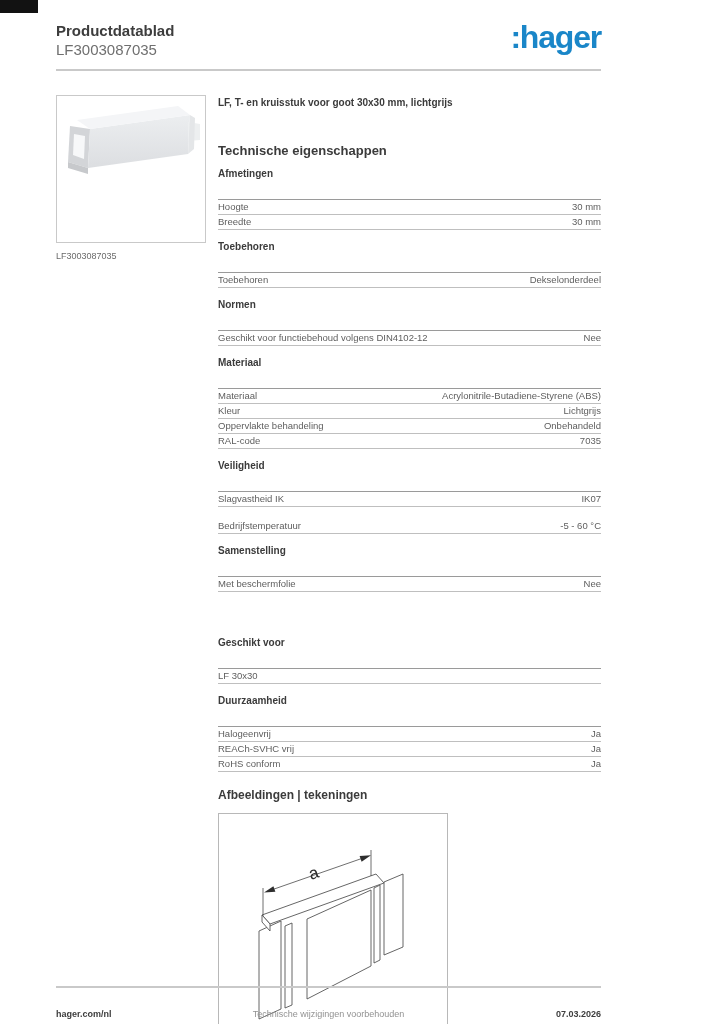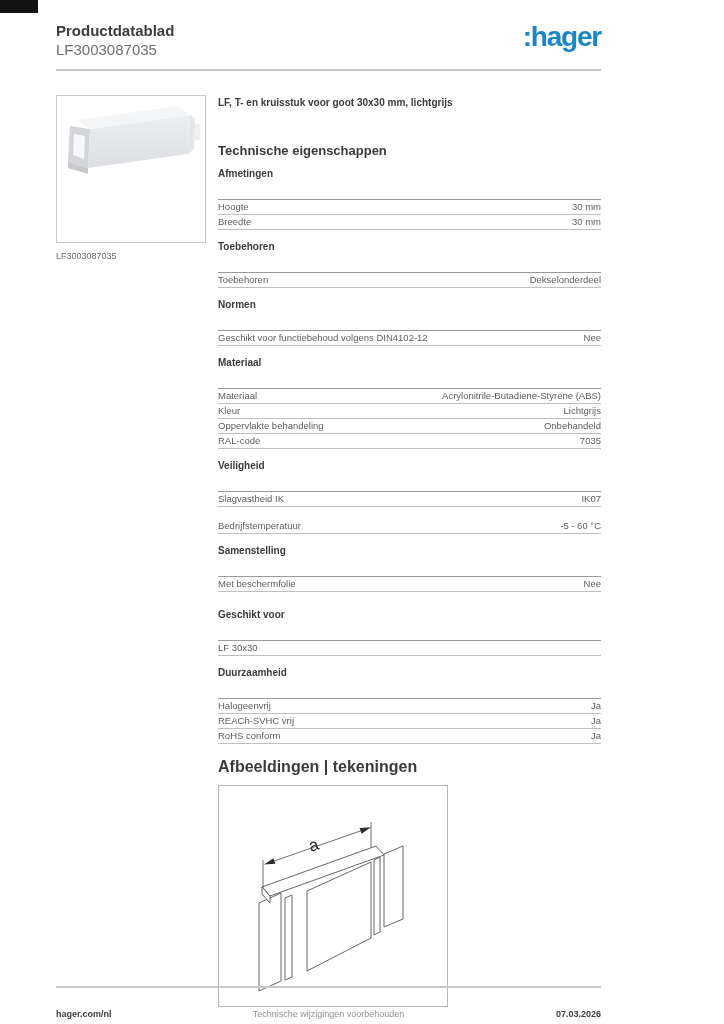--- a/index.html
+++ b/index.html
@@ -2,40 +2,40 @@
 <html><head>
 <meta charset="utf-8">
 <style>
   html,body{margin:0;padding:0;background:#ffffff;}
   .page{position:relative;width:657px;height:1024px;background:#ffffff;overflow:hidden;
         font-family:"Liberation Sans", sans-serif;-webkit-font-smoothing:antialiased;}
   .corner-mark{position:absolute;left:0;top:0;width:38px;height:13px;background:#121212;}
   .header{padding:21px 56px 0 56px;position:relative;}
   .doc-type{font-size:15px;font-weight:bold;color:#3d3d3d;line-height:19px;}
   .doc-code{font-size:15px;color:#6f6f6f;line-height:19px;}
-  .logo{position:absolute;top:20px;right:56px;font-size:28px;font-weight:bold;
+  .logo{position:absolute;top:20px;right:56px;font-size:32px;font-weight:bold;
         color:#1a86c8;letter-spacing:-1.2px;line-height:34px;}
   .header-rule{margin:10px 56px 0 56px;border-bottom:2px solid #c9c9c9;}
   .main{display:flex;margin:24px 56px 0 56px;}
   .left-col{flex:none;width:150px;margin-right:12px;}
   .img-box{width:148px;height:146px;border:1px solid #c9c9c9;box-sizing:content-box;
            display:flex;align-items:flex-start;justify-content:center;background:#fff;}
   .img-caption{margin-top:8px;font-size:9px;color:#6b6b6b;}
   .right-col{flex:1;min-width:0;}
   .product-title{font-size:10px;font-weight:bold;color:#3b3b3b;margin-top:2px;line-height:12px;}
   .specs-heading{font-size:13px;font-weight:bold;color:#3b3b3b;margin-top:36px;line-height:12px;}
   .spec-section{margin-top:12px;}
   .sec-title{font-size:10px;line-height:10px;font-weight:bold;color:#3b3b3b;
              padding-bottom:20px;border-bottom:1px solid #9a9a9a;}
   .spec-row{display:flex;justify-content:space-between;gap:10px;font-size:9.5px;line-height:10px;
             color:#5e5e5e;padding:2px 0;border-bottom:1px solid #bfbfbf;}
   .spec-row .lbl{white-space:nowrap;}
   .spec-row .val{text-align:right;}
-  .extra-block{margin-top:18px;}
-  .drawings-heading{font-size:16px;font-weight:bold;color:#3b3b3b;margin-top:17px;line-height:12px;}
+  .extra-block{margin-top:46px;}
+  .drawings-heading{font-size:12px;font-weight:bold;color:#3b3b3b;margin-top:17px;line-height:12px;}
   .drawing-box{width:228px;height:220px;border:1px solid #b8b8b8;margin-top:12px;background:#fff;}
   .footer{position:absolute;left:56px;right:56px;top:986px;border-top:2px solid #c9c9c9;
           padding-top:21px;display:flex;align-items:baseline;}
   .footer-left{flex:1;font-size:9px;font-weight:bold;color:#3d3d3d;text-align:left;text-decoration:none;}
   .footer-center{flex:2;font-size:9px;color:#929292;text-align:center;}
   .footer-right{flex:1;font-size:9px;font-weight:bold;color:#3d3d3d;text-align:right;}
   svg{display:block;}
 </style>
 </head>
 <body>

